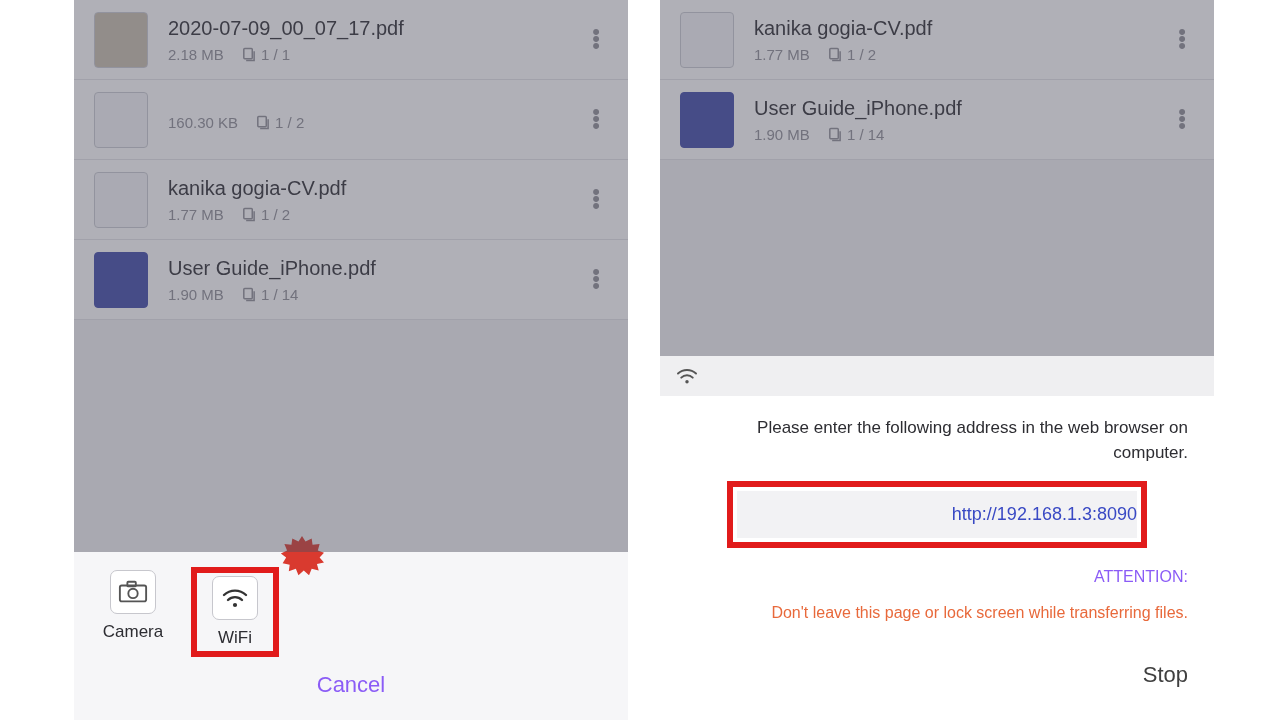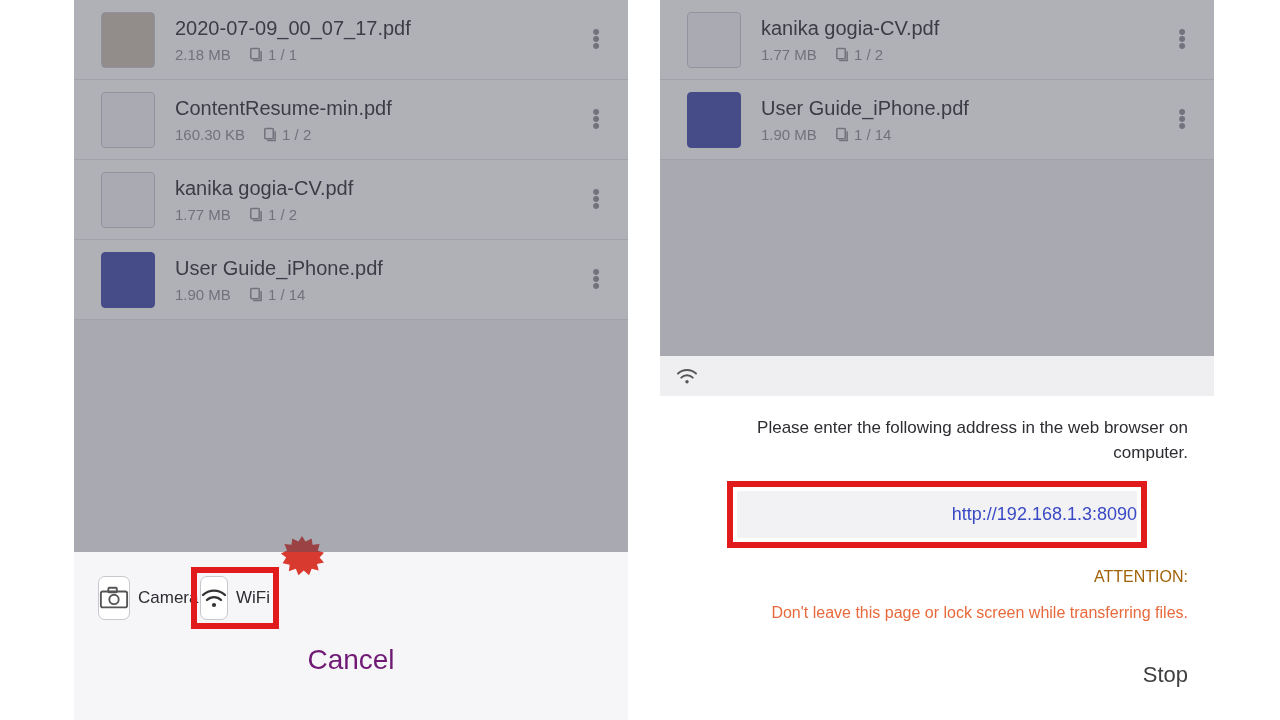--- a/index.html
+++ b/index.html
@@ -33,21 +33,21 @@
   .left .filelist  { height: 552px; }
   .right .filelist { height: 356px; }
   .dim {
     position: absolute; inset:0;
     background: rgba(80,80,95,0.45);
     pointer-events:none;
   }
   .row {
     display:flex; align-items:center;
     height: 80px;
-    padding: 0 18px 0 27px;
+    padding: 0 18px 0 20px;
     border-bottom: 1px solid #e4e4e8;
     background:#fff;
   }
   .thumb {
     width:54px;height:56px;border-radius:4px;background:#e7e8ec;
     border:1px solid #c9cbd2;flex:0 0 auto;margin-right:20px;
     display:flex;align-items:center;justify-content:center;
   }
   .thumb.blue{background:#3f49a8;border-color:#3f49a8;}
   .thumb.doc{
@@ -70,48 +70,48 @@
   .kebab span{display:block;height:7px;}
 
   
   .sheet{
     flex:1;background:#f6f6f8;display:flex;flex-direction:column;
   }
   .opts{
     display:flex;gap:26px;padding:18px 24px 4px;
   }
   .opt{
-    display:flex;flex-direction:row;align-items:center;gap:8px;width:70px;
+    display:flex;flex-direction:column;align-items:center;gap:8px;width:70px;
   }
   .optbox{
     width:46px;height:44px;border:1px solid #c7c7cd;border-radius:7px;background:#fff;
     display:flex;align-items:center;justify-content:center;
   }
   .optlbl{font-size:17px;color:#2d2d32;}
   .highlight-red{outline:6px solid #e11b1b;outline-offset:-3px;}
   .wifi-wrap{position:relative;padding:6px;}
   .cancel{
-    text-align:center;font-size:28px;color:#701a75;padding:14px 0 8px;
+    text-align:center;font-size:22px;color:#8b5cf6;padding:14px 0 8px;
   }
 
   
   .wifibar{
     height:40px;background:#efeff1;display:flex;align-items:center;padding:0 16px;
   }
   .panel{
     flex:1;background:#fff;padding:20px 26px 0;text-align:right;color:#2d2d32;
   }
   .instr{font-size:17px;line-height:1.45;}
   .urlwrap{
     margin:16px auto 0;width:420px;padding:4px;border:6px solid #e11b1b;position:relative;
   }
   .urlbox{
     background:#f2f2f4;padding:13px 0;font-size:18px;color:#3949c4;
   }
-  .warnhead{margin-top:20px;color:#a16207;font-size:16px;}
+  .warnhead{margin-top:20px;color:#8b5cf6;font-size:16px;}
   .warnbody{color:#e8693b;font-size:16px;margin-top:18px;}
   .stop{
     margin-top:26px;font-size:22px;color:#404040;padding:14px 0;
   }
 
   .badge {
     position:absolute; left:206px; top:536px; width:44px;height:40px;
     background:radial-gradient(circle,#d93a2f 0 100%);
     clip-path: polygon(50% 0,58% 14%,72% 6%,74% 22%,90% 20%,86% 36%,100% 42%,90% 54%,100% 66%,84% 70%,88% 86%,72% 82%,66% 98%,54% 86%,42% 98%,36% 82%,20% 88%,22% 72%,6% 68%,14% 54%,2% 44%,16% 36%,10% 20%,26% 22%,28% 6%,42% 14%);
   }
@@ -141,21 +141,20 @@
           </div>
           <div class="kebab">
             <span>•</span>
             <span>•</span>
             <span>•</span>
           </div>
         </div>
         <div class="row">
           <div class="thumb doc"></div>
           <div class="meta">
-            <div class="fname">ContentResume-min.pdf</div>
             <div class="sub">
               <span>160.30 KB</span>
               <span class="pgicon"><svg viewBox="0 0 16 16" fill="none" stroke="#8e8e96" stroke-width="1.6">
                   <rect x="3" y="1.5" width="9" height="11" rx="1"></rect>
                   <path d="M5.5 14.5 H14 V4.5"></path>
                 </svg> 1 / 2</span>
             </div>
           </div>
           <div class="kebab">
             <span>•</span>

